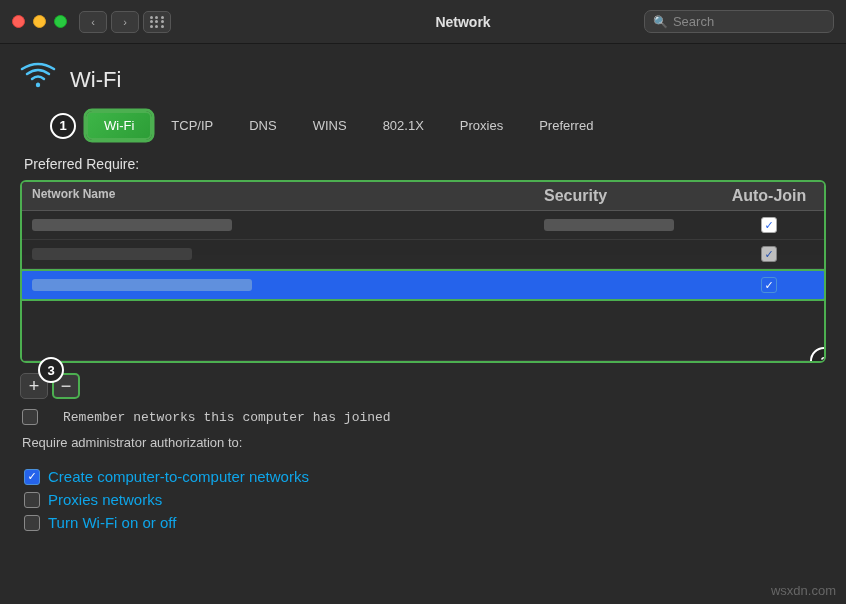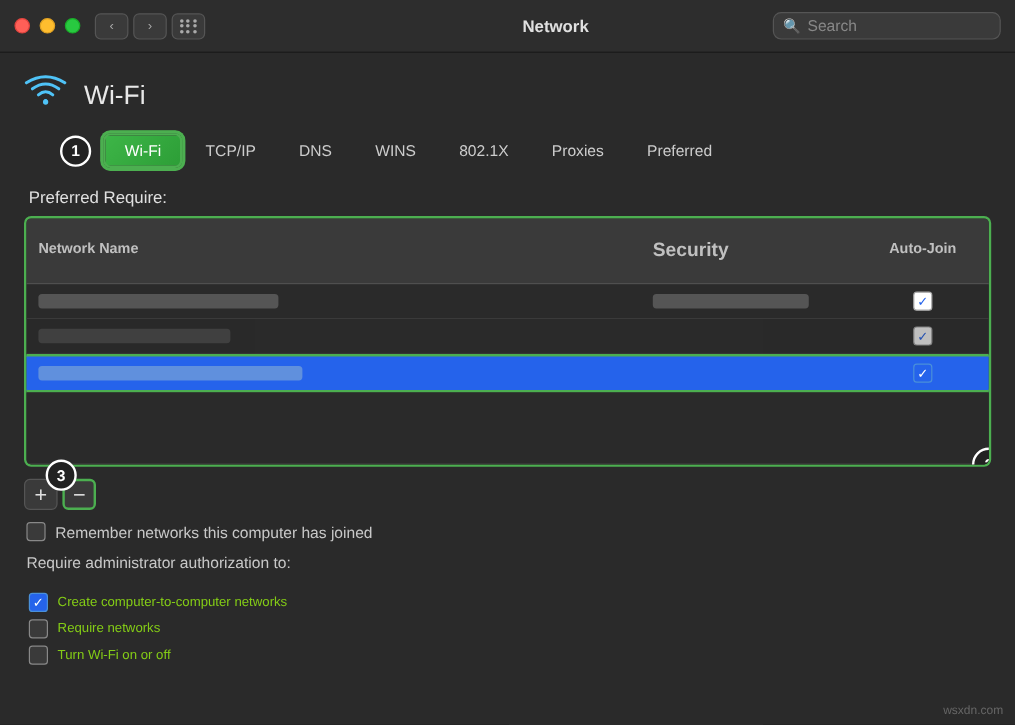--- a/index.html
+++ b/index.html
@@ -192,26 +192,26 @@
     .networks-container {
       border: 2px solid #4CAF50;
       border-radius: 6px;
       overflow: hidden;
       margin-bottom: 10px;
       position: relative;
     }
     .table-header {
       display: flex;
       background: #3a3a3a;
-      padding: 18px 10px;
+      padding: 5px 10px;
       border-bottom: 1px solid #555;
     }
     .col-name { flex: 1; color: #c0c0c0; font-size: 12px; font-weight: 600; }
     .col-security { width: 180px; color: #c0c0c0; font-size: 16px; font-weight: 600; }
-    .col-autojoin { width: 90px; color: #c0c0c0; font-size: 12px; font-weight: 600; text-align: center; }
+    .col-autojoin { width: 90px; color: #c0c0c0; font-size: 16px; font-weight: 600; text-align: center; }
 
     .table-row-item {
       display: flex;
       align-items: center;
       padding: 6px 10px;
       border-bottom: 1px solid #3a3a3a;
     }
     .table-row-item.normal { background: #2a2a2a; }
     .table-row-item.selected {
       background: #2563EB;
@@ -318,23 +318,24 @@
       font-weight: 700;
       display: flex;
       align-items: center;
       justify-content: center;
     }
 
     
     .remember-row {
       display: flex;
       align-items: center;
-      gap: 8px;
+      gap: 25px;
       margin-bottom: 10px;
       margin-left: 2px;
+      font-family: Liberation Mono, monospace;
     }
     .checkbox-small {
       width: 16px;
       height: 16px;
       background: #3a3a3a;
       border: 1.5px solid #888;
       border-radius: 3px;
       flex-shrink: 0;
     }
     .remember-label {
@@ -351,22 +352,22 @@
       margin-bottom: 18px;
     }
     .admin-item {
       display: flex;
       align-items: center;
       gap: 8px;
       margin-bottom: 6px;
       margin-left: 2px;
     }
     .admin-label {
-      color: #84cc16;
-      font-size: 11px;
+      color: #0ea5e9;
+      font-size: 15px;
     }
     .checkbox-blue {
       width: 16px;
       height: 16px;
       background: #2563EB;
       border: 1.5px solid #4a90d9;
       border-radius: 3px;
       display: flex;
       align-items: center;
       justify-content: center;
@@ -374,21 +375,21 @@
       font-size: 11px;
       flex-shrink: 0;
     }
 
     
     .watermark {
       position: absolute;
       bottom: 6px;
       right: 10px;
       color: #666;
-      font-size: 10px;
+      font-size: 13px;
     }
   </style>
 </head>
 <body>
 
 <div class="titlebar">
   <div class="traffic-lights">
     <div class="traffic-light tl-red"></div>
     <div class="traffic-light tl-yellow"></div>
     <div class="traffic-light tl-green"></div>
@@ -505,21 +506,21 @@
   <div class="admin-section">
     <div class="admin-title">Require administrator authorization to:</div>
 
     <div class="admin-item">
       <div class="checkbox-blue">✓</div>
       <span class="admin-label">Create computer-to-computer networks</span>
     </div>
 
     <div class="admin-item">
       <div class="checkbox-small"></div>
-      <span class="admin-label">Require networks</span>
+      <span class="admin-label">Proxies networks</span>
     </div>
 
     <div class="admin-item">
       <div class="checkbox-small"></div>
       <span class="admin-label">Turn Wi-Fi on or off</span>
     </div>
   </div>
 
 </div>
 

